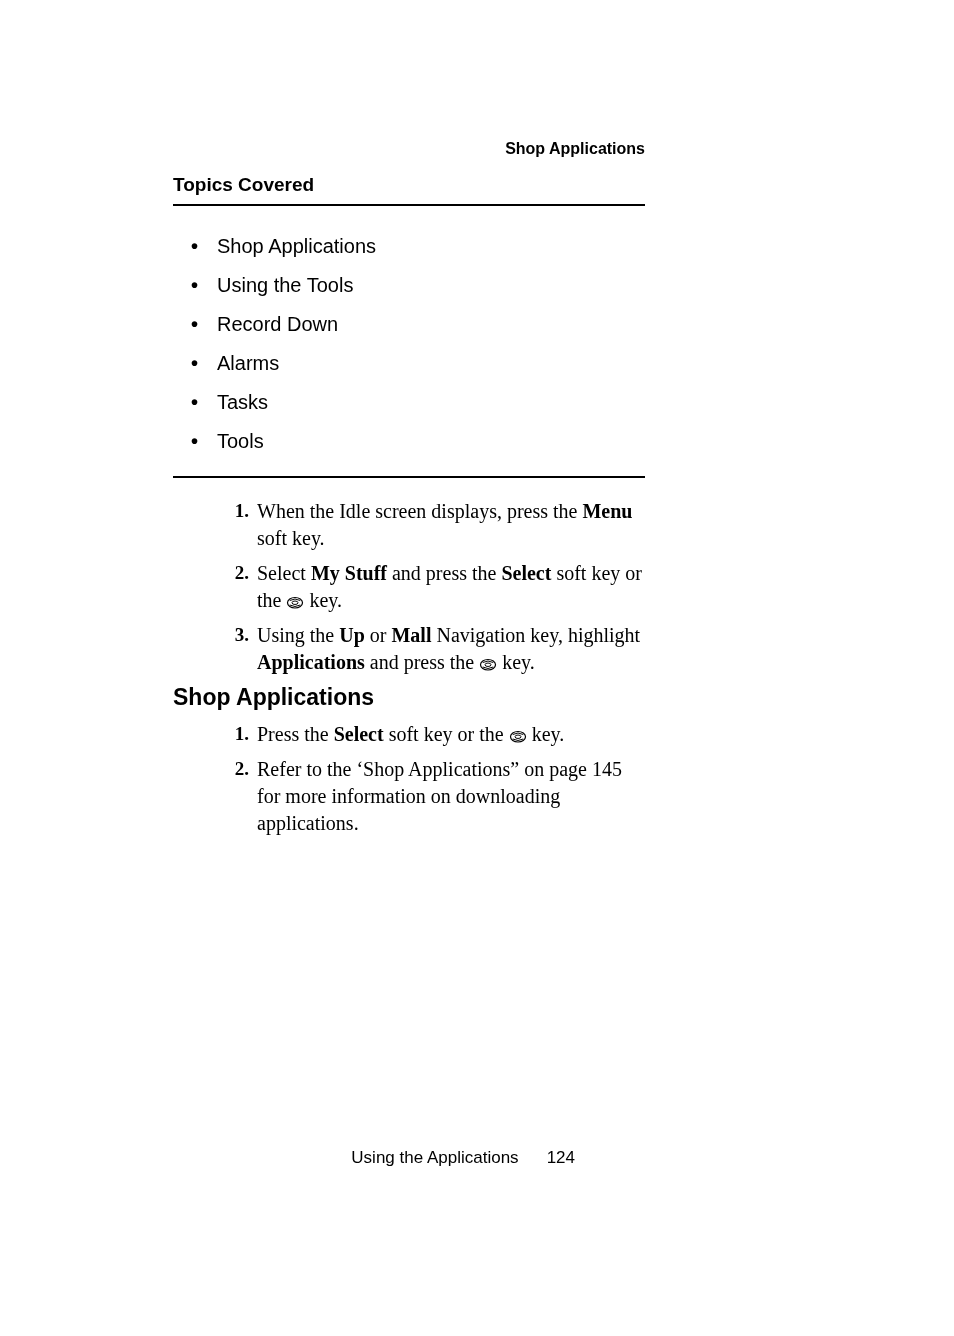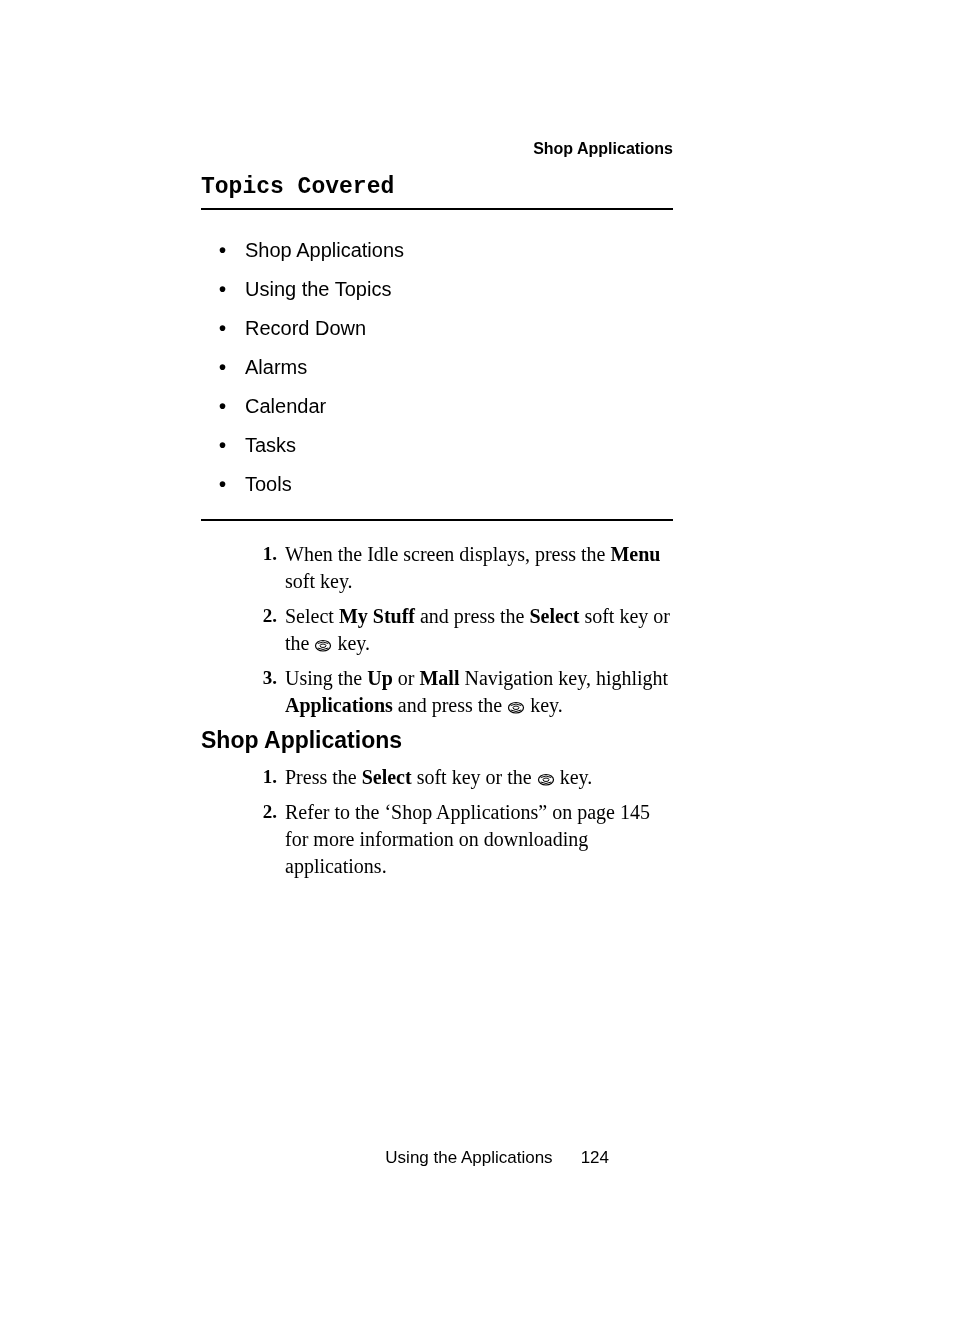--- a/index.html
+++ b/index.html
@@ -10,42 +10,40 @@
     background: #fff;
     font-family: Arial, Helvetica, sans-serif;
     color: #000;
   }
   .page {
     box-sizing: border-box;
     width: 754px;
     height: 1336px;
     padding: 140px 109px 0 173px;
     position: relative;
-    margin-left: 28px;
   }
   .topic-label {
     font-size: 16px;
     font-weight: bold;
     text-align: right;
     margin: 0 0 16px 0;
     font-family: Arial, Helvetica, sans-serif;
     font-stretch: condensed;
   }
   h1.section-title {
     font-size: 30px;
     font-weight: 900;
     margin: 0 0 28px 0;
     letter-spacing: 0.2px;
   }
   .topics-covered {
-    font-size: 23px;
+    font-size: 19px;
     font-weight: bold;
     margin: 0 0 8px 0;
     font-stretch: condensed;
-    font-family: Liberation Mono, monospace;
   }
   hr.thick {
     border: none;
     border-top: 2.5px solid #000;
     margin: 0 0 28px 0;
   }
   hr.thick2 {
     border: none;
     border-top: 2.5px solid #000;
     margin: 22px 0 20px 0;
@@ -110,45 +108,44 @@
   }
   .key-icon {
     display: inline-block;
     vertical-align: -2px;
     width: 18px;
     height: 14px;
   }
   .footer {
     position: absolute;
     bottom: 168px;
-    right: 173px;
+    right: 179px;
     font-size: 17px;
     font-stretch: condensed;
   }
   .footer .pnum {
     margin-left: 28px;
   }
 </style>
 </head>
 <body>
 
 <div class="page">
 
   <div class="topic-label">Shop Applications</div>
 
 
   <div class="topics-covered">Topics Covered</div>
   <hr class="thick">
 
   <ul class="topics">
     <li>Shop Applications</li>
-    <li>Using the Topics</li>
+    <li>Using the Tools</li>
     <li>Record Down</li>
     <li>Alarms</li>
-    <li>Calendar</li>
     <li>Tasks</li>
     <li>Tools</li>
   </ul>
 
   <hr class="thick2">
 
 
   <ol class="steps">
     <li>
       <span>When the Idle screen displays, press the </span><b>Menu</b><span> soft key.</span>

